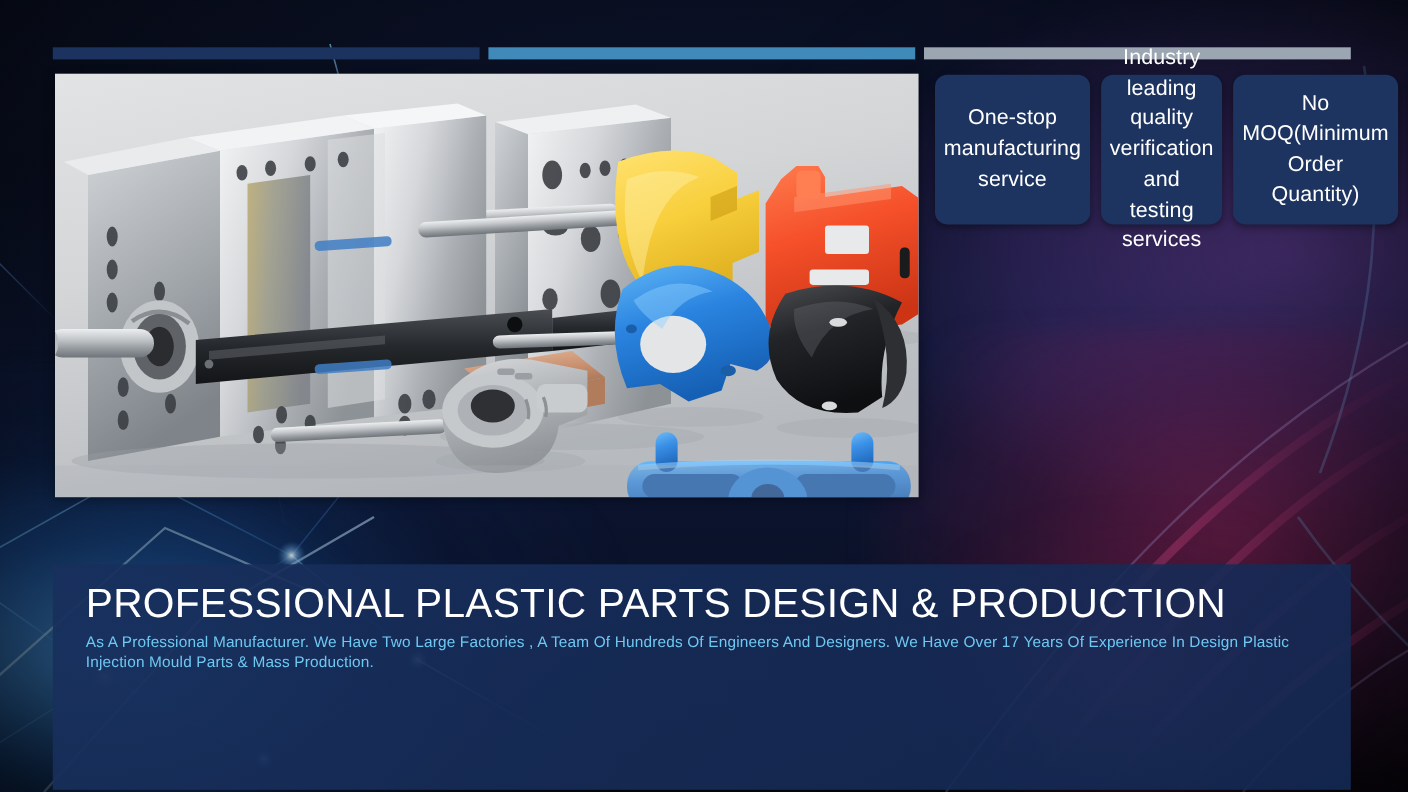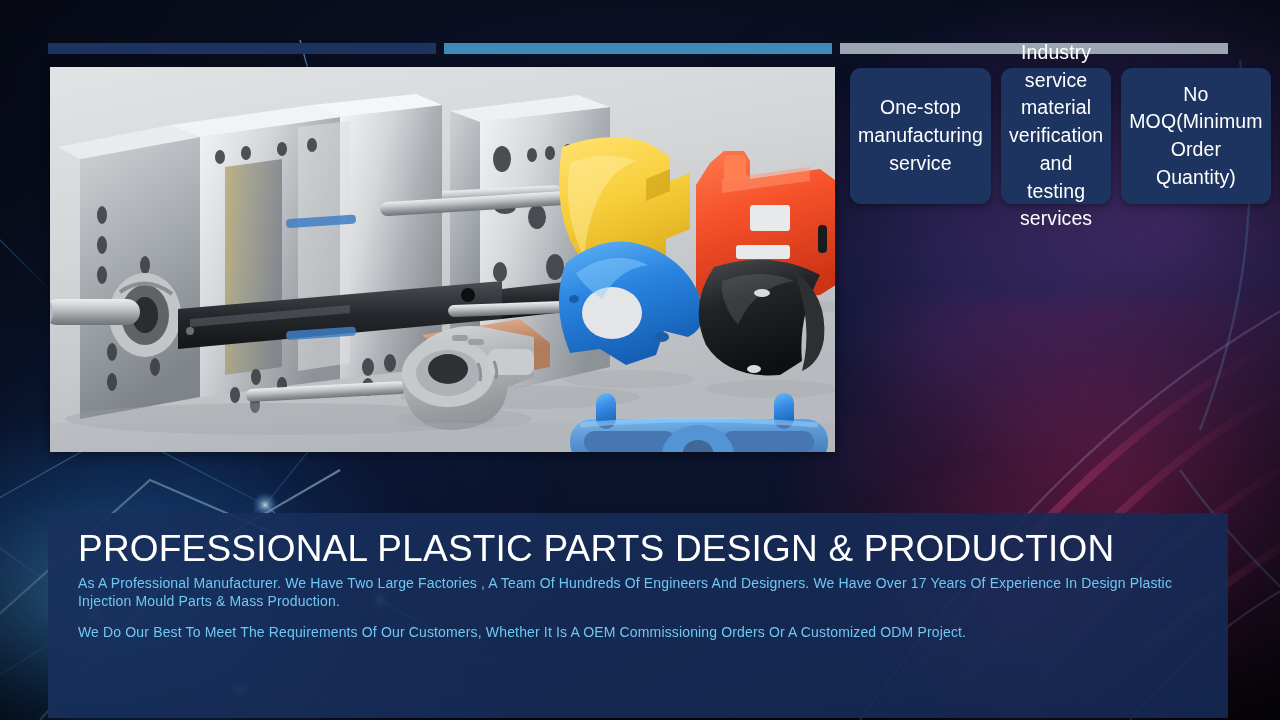--- a/index.html
+++ b/index.html
@@ -448,29 +448,28 @@
 
       <rect x="0" y="356" width="785" height="29" fill="#adb1b5" opacity=".30"></rect>
     </svg>
   </div>
 
   <div class="cards">
     <div class="card row1">
       <span>One-stop manufacturing service</span>
     </div>
     <div class="card row1">
-      <span>Industry service material verification and testing services</span>
+      <span>Industry leading quality verification and testing services</span>
     </div>
     <div class="card row3">
       <span>No MOQ(Minimum Order Quantity)</span>
     </div>
     <div class="card row3">
       <span>Perfect service</span>
     </div>
   </div>
 
   <div class="panel">
     <h1 class="panel-title">PROFESSIONAL PLASTIC PARTS DESIGN &amp; PRODUCTION</h1>
     <p class="panel-para">As A Professional Manufacturer. We Have Two Large Factories , A Team Of Hundreds Of Engineers And Designers. We Have Over 17 Years Of Experience In Design Plastic Injection Mould Parts &amp; Mass Production.</p>
-    <p class="panel-para">We Do Our Best To Meet The Requirements Of Our Customers, Whether It Is A OEM Commissioning Orders Or A Customized ODM Project.</p>
   </div>
 
 </div>
 
 </body></html>

